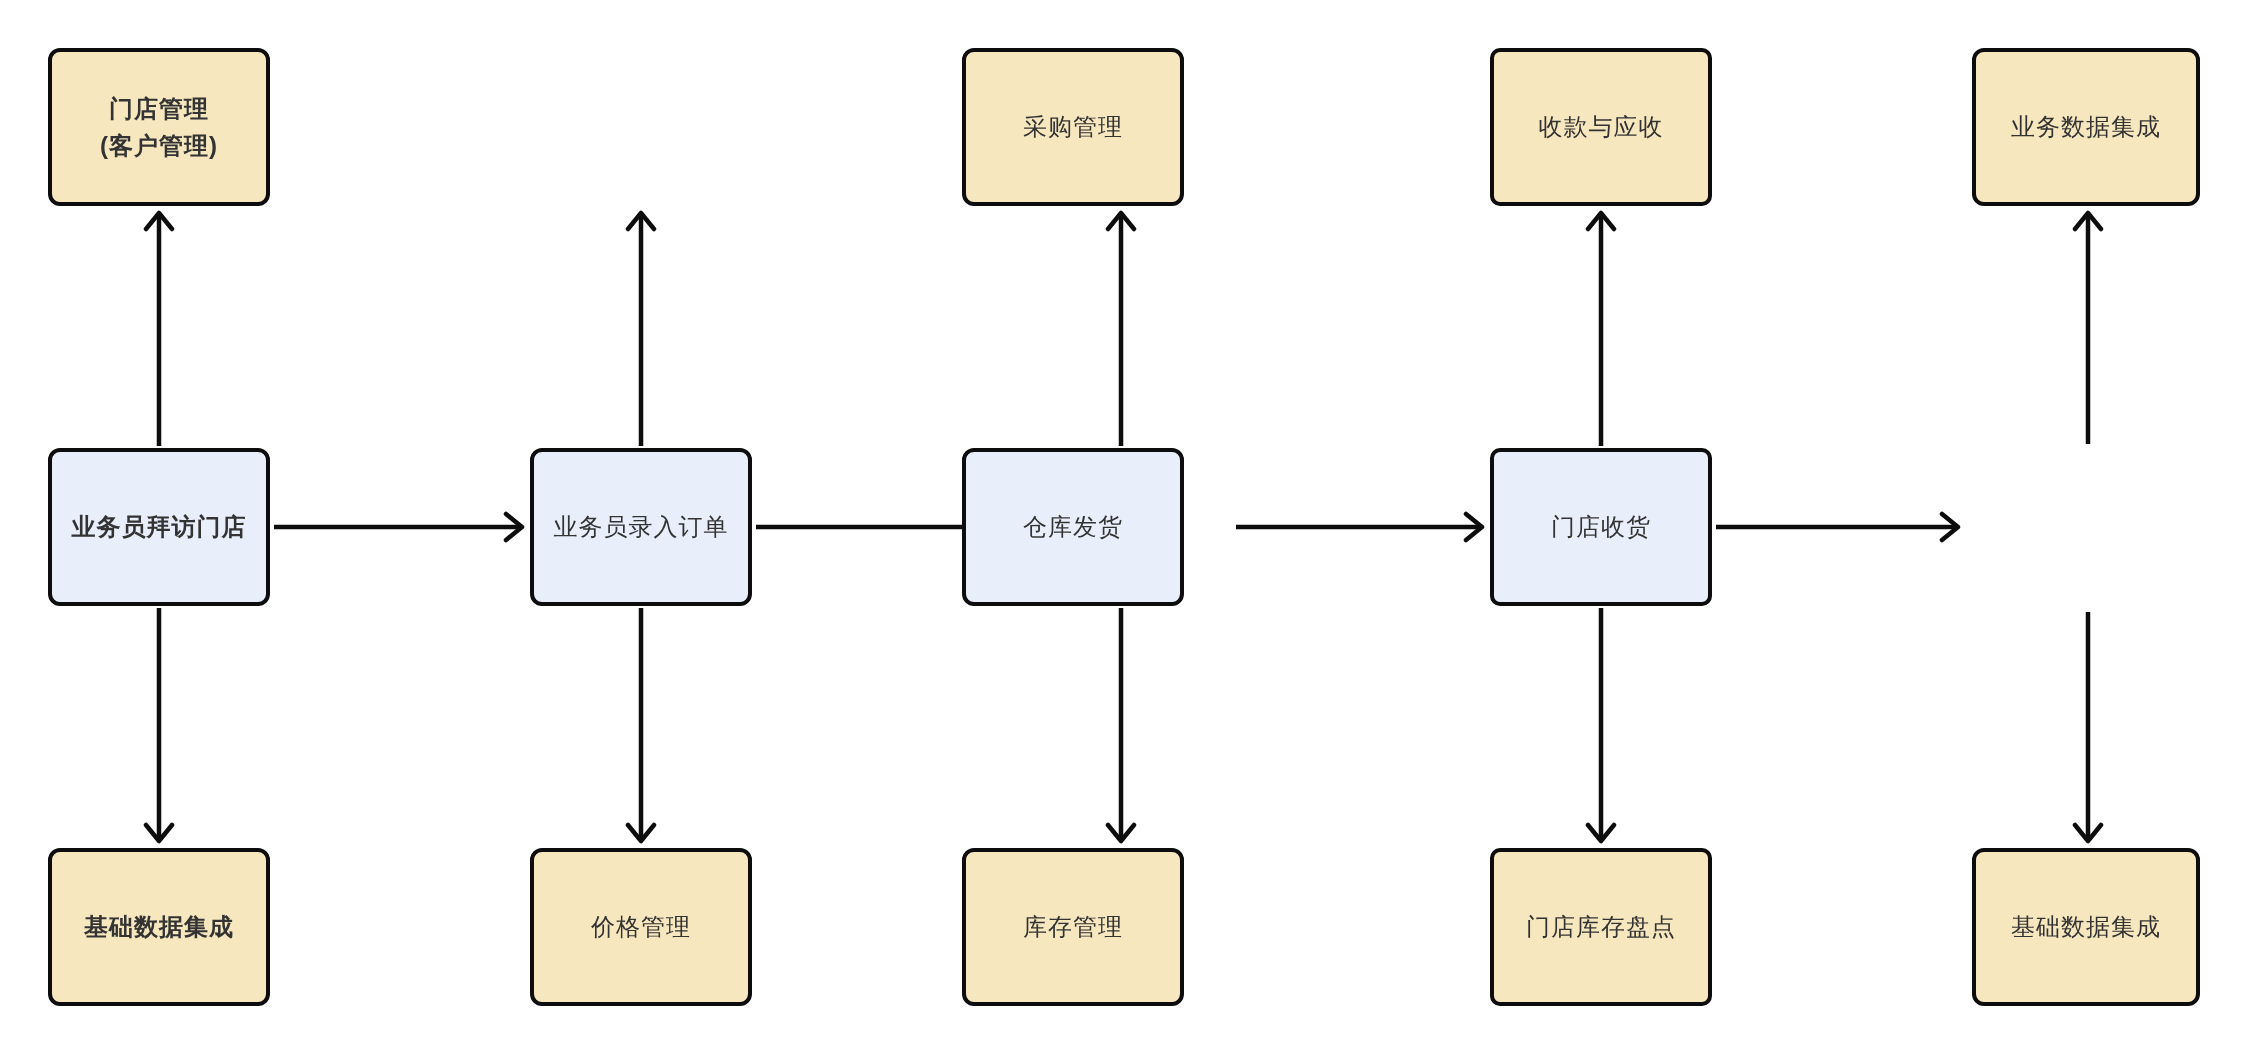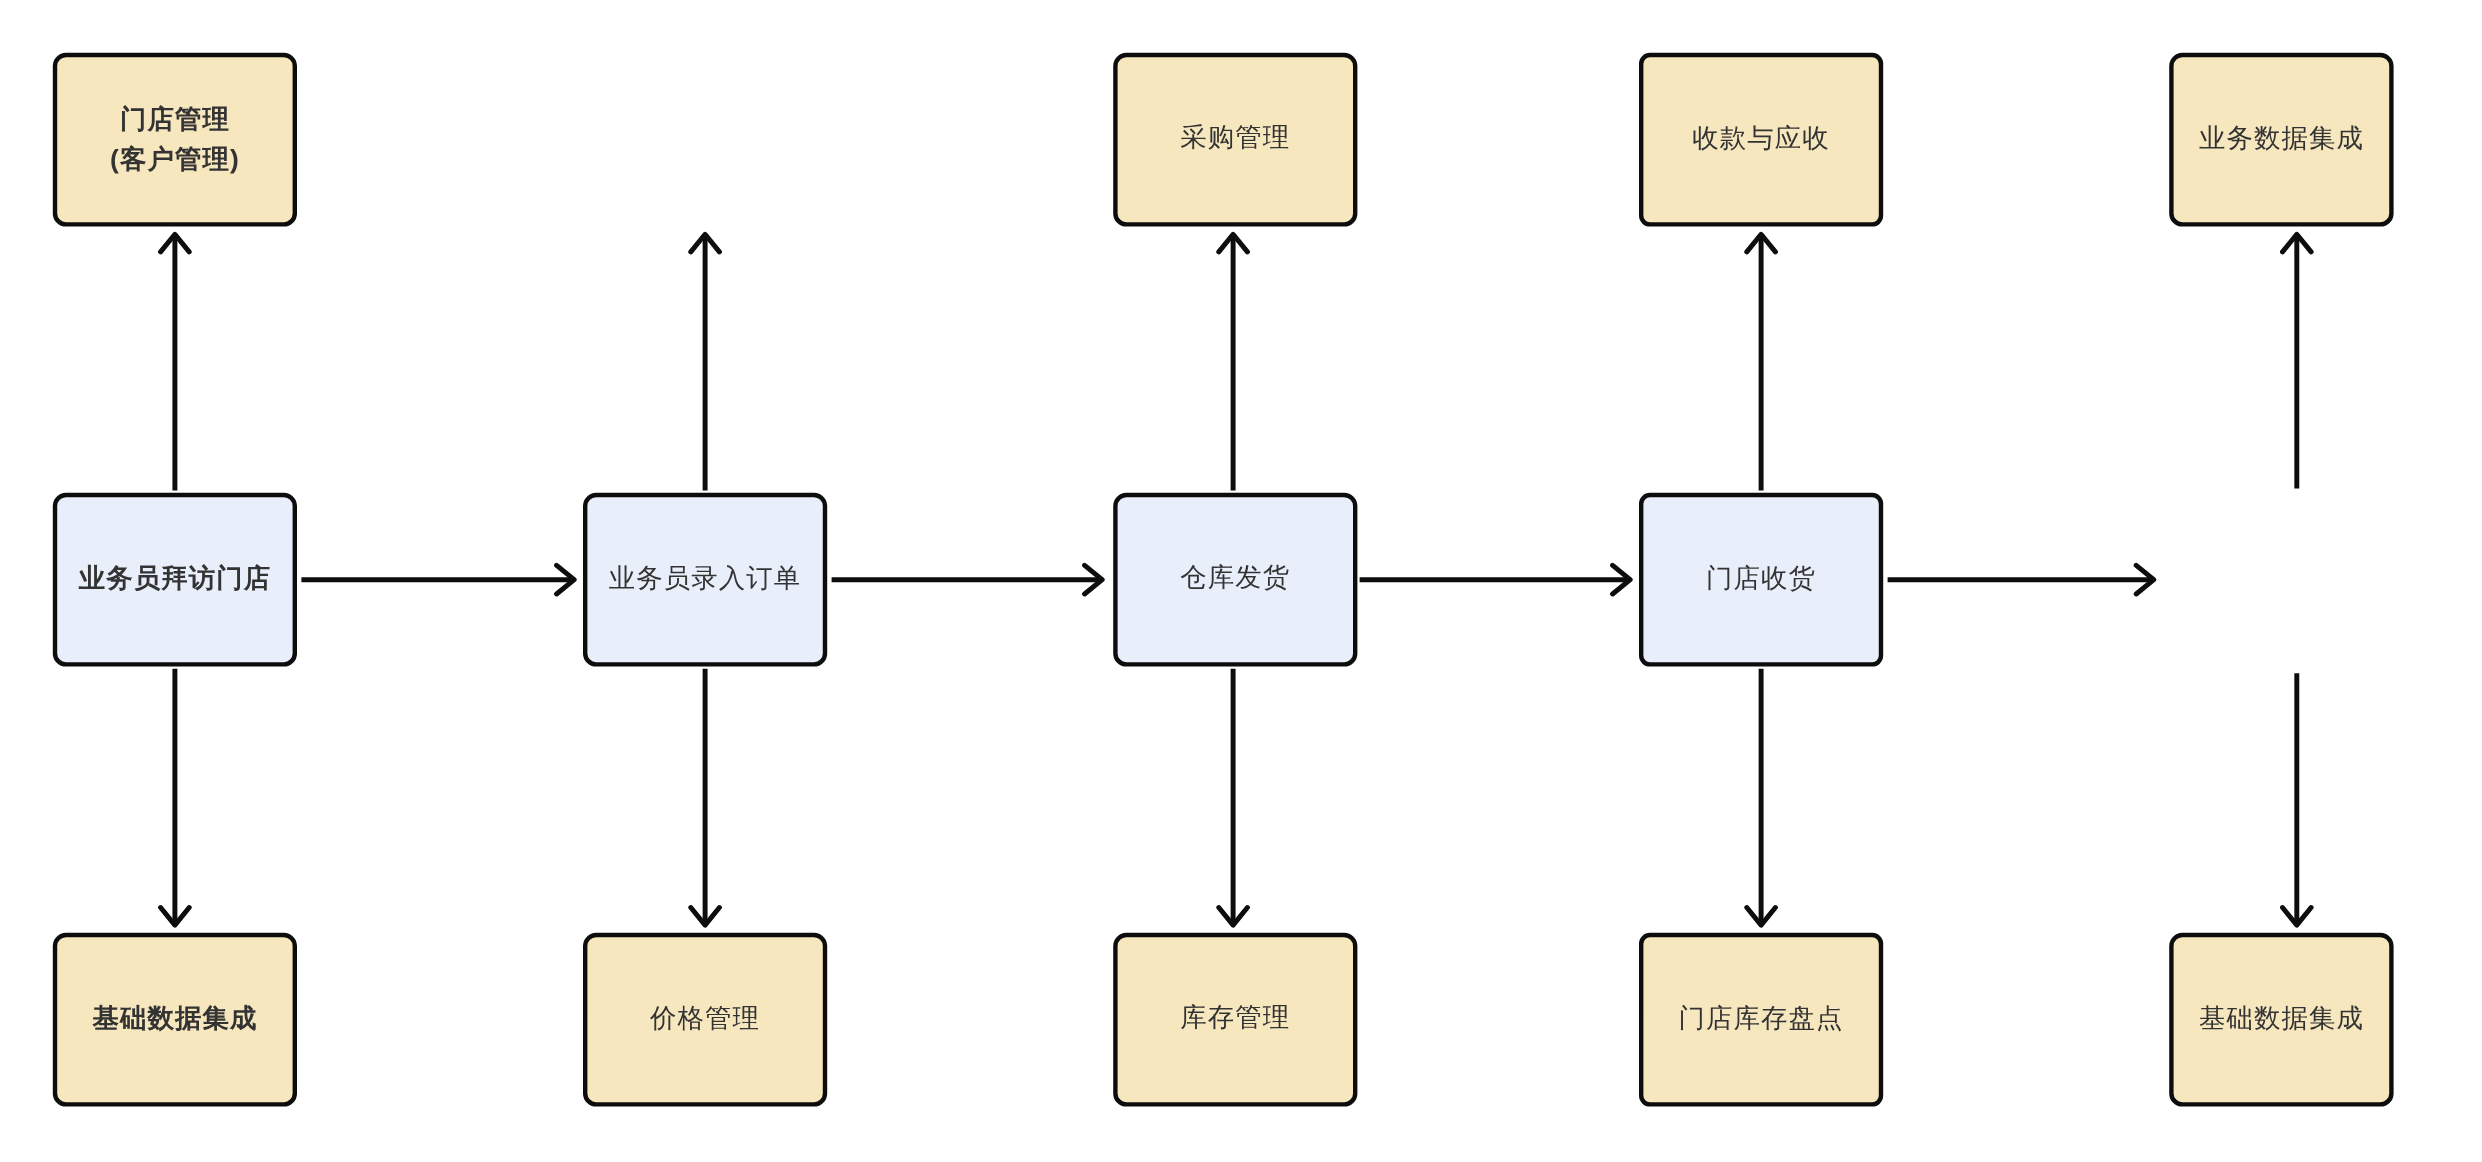--- a/index.html
+++ b/index.html
@@ -27,27 +27,27 @@
     border-radius:12px;
     font-size:24px;
     letter-spacing:1px;
     line-height:1.55;
     color:var(--text);
     white-space:pre-line;
   }
   .node.module{background:var(--top_fill);}
   .node.process{background:var(--mid_fill);}
   .size-s{width:222px;height:158px;}
-  .size-w{width:204px;height:158px;}
+  .size-w{width:228px;height:158px;}
   
   .row-top{top:48px;}
   .row-mid{top:448px;}
   .row-bot{top:848px;}
   
-  .c1{left:48px;font-weight:bold;} .c2{left:530px;} .c3{left:1012px;font-family:Liberation Serif, serif;} .c4{left:1490px;border-radius:10px;} .c5{left:1972px;}
+  .c1{left:48px;font-weight:bold;} .c2{left:530px;} .c3{left:962px;} .c4{left:1490px;border-radius:10px;} .c5{left:1972px;}
   
   .cylinder{
     position:absolute;left:1966px;top:446px;width:244px;height:162px;
   }
   .cylinder svg{position:absolute;inset:0;width:100%;height:100%;overflow:visible;}
   .cyl-shape{fill:var(--db_fill);stroke:var(--border);stroke-width:4;stroke-linejoin:round;}
   .cyl-label{
     position:absolute;inset:0;display:flex;align-items:center;justify-content:center;
     padding-right:48px;
     font-size:24px;letter-spacing:1px;color:var(--text);

